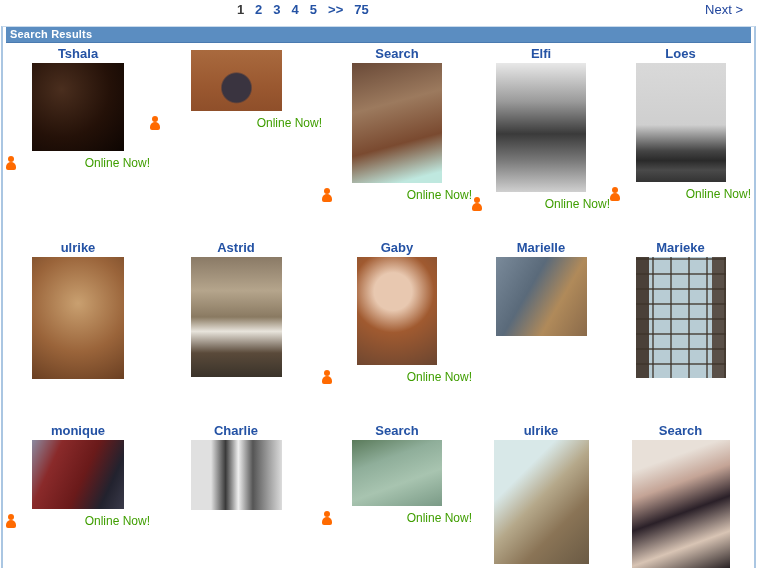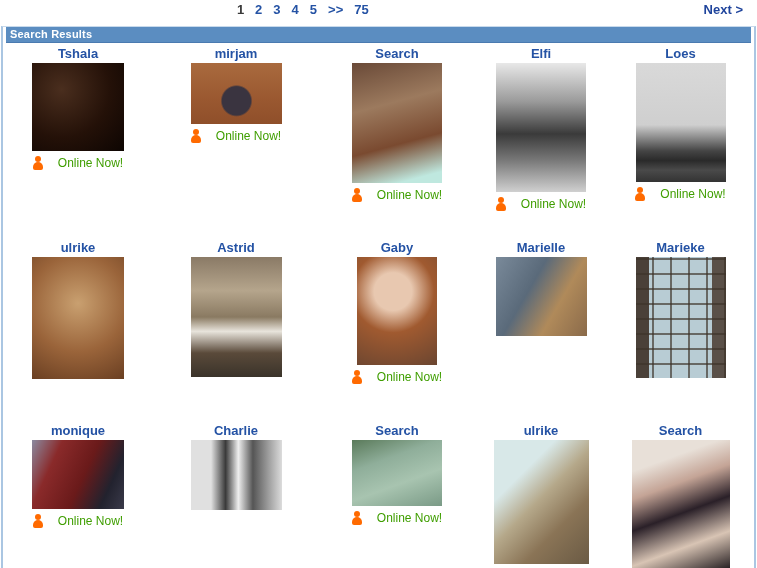--- a/index.html
+++ b/index.html
@@ -7,41 +7,41 @@
     font-family:"Liberation Sans", sans-serif; }
 
   
   .topbar { position:relative; height:18px; }
   .pagination { position:absolute; left:40%; top:2px; transform:translateX(-50%);
     display:inline-flex; gap:11px; align-items:baseline;
     font-size:13px; font-weight:bold; white-space:nowrap; }
   .pagination .cur { color:#3a3a3a; font-weight:bold; }
   .pagination a { color:#2452a4; text-decoration:none; cursor:pointer; }
   .next-link { position:absolute; right:14px; top:2px; font-size:13px;
-    font-weight:bold; color:#1f449c; text-decoration:none; cursor:pointer; }
+    font-weight:normal; color:#1f449c; text-decoration:none; cursor:pointer; }
 
   
   .frame { margin:8px 1px; height:550px; border:2px solid #aac6e2;
     border-top:1px solid #c8daec; border-bottom:none;
     padding:0 3px; overflow:hidden; }
 
   .titlebar { height:16px; background:#5b8dc1; border-bottom:1px solid #4a7ab0;
     color:#fff; font-size:11px; font-weight:bold; line-height:15px;
     padding-left:4px; letter-spacing:.2px; }
 
   
   .grid { margin-top:2px; display:grid;
     grid-template-columns:144px 172px 150px 138px 1fr;
     grid-template-rows:194px 183px auto; }
   .cell { text-align:center; padding-top:2px; }
   .pname { display:block; font-size:13px; font-weight:bold; color:#2452a4;
     text-decoration:none; line-height:13px; cursor:pointer; }
   .photo { display:block; margin:3px auto 0; cursor:pointer; }
 
-  .online { margin-top:5px; display:flex; justify-content:center;
+  .online { margin-top:5px; display:flex; justify-content:space-between;
     align-items:flex-end; gap:15px; }
   .online .txt { font-size:12px; color:#3f9e00; line-height:13px; }
   .oicon { display:inline-block; width:10px; height:14px; position:relative; }
   .oicon::before { content:""; position:absolute; top:0; left:2px; width:6px;
     height:6px; background:#ff6a00; border-radius:50%; }
   .oicon::after { content:""; position:absolute; bottom:0; left:0; width:10px;
     height:8px; background:#ff6a00; border-radius:5px 5px 2px 2px; }
 
   
   .p0 { width:92px; height:88px;
@@ -107,21 +107,20 @@
     <div class="cell">
       <a class="pname">Tshala</a>
       <a class="photo p0"></a>
       <div class="online">
         <span class="oicon"></span>
         <span class="txt">Online Now!</span>
       </div>
     </div>
 
     <div class="cell">
-      <a class="pname">mirjam</a>
       <a class="photo p1"></a>
       <div class="online">
         <span class="oicon"></span>
         <span class="txt">Online Now!</span>
       </div>
     </div>
 
     <div class="cell">
       <a class="pname">Search</a>
       <a class="photo p2"></a>

